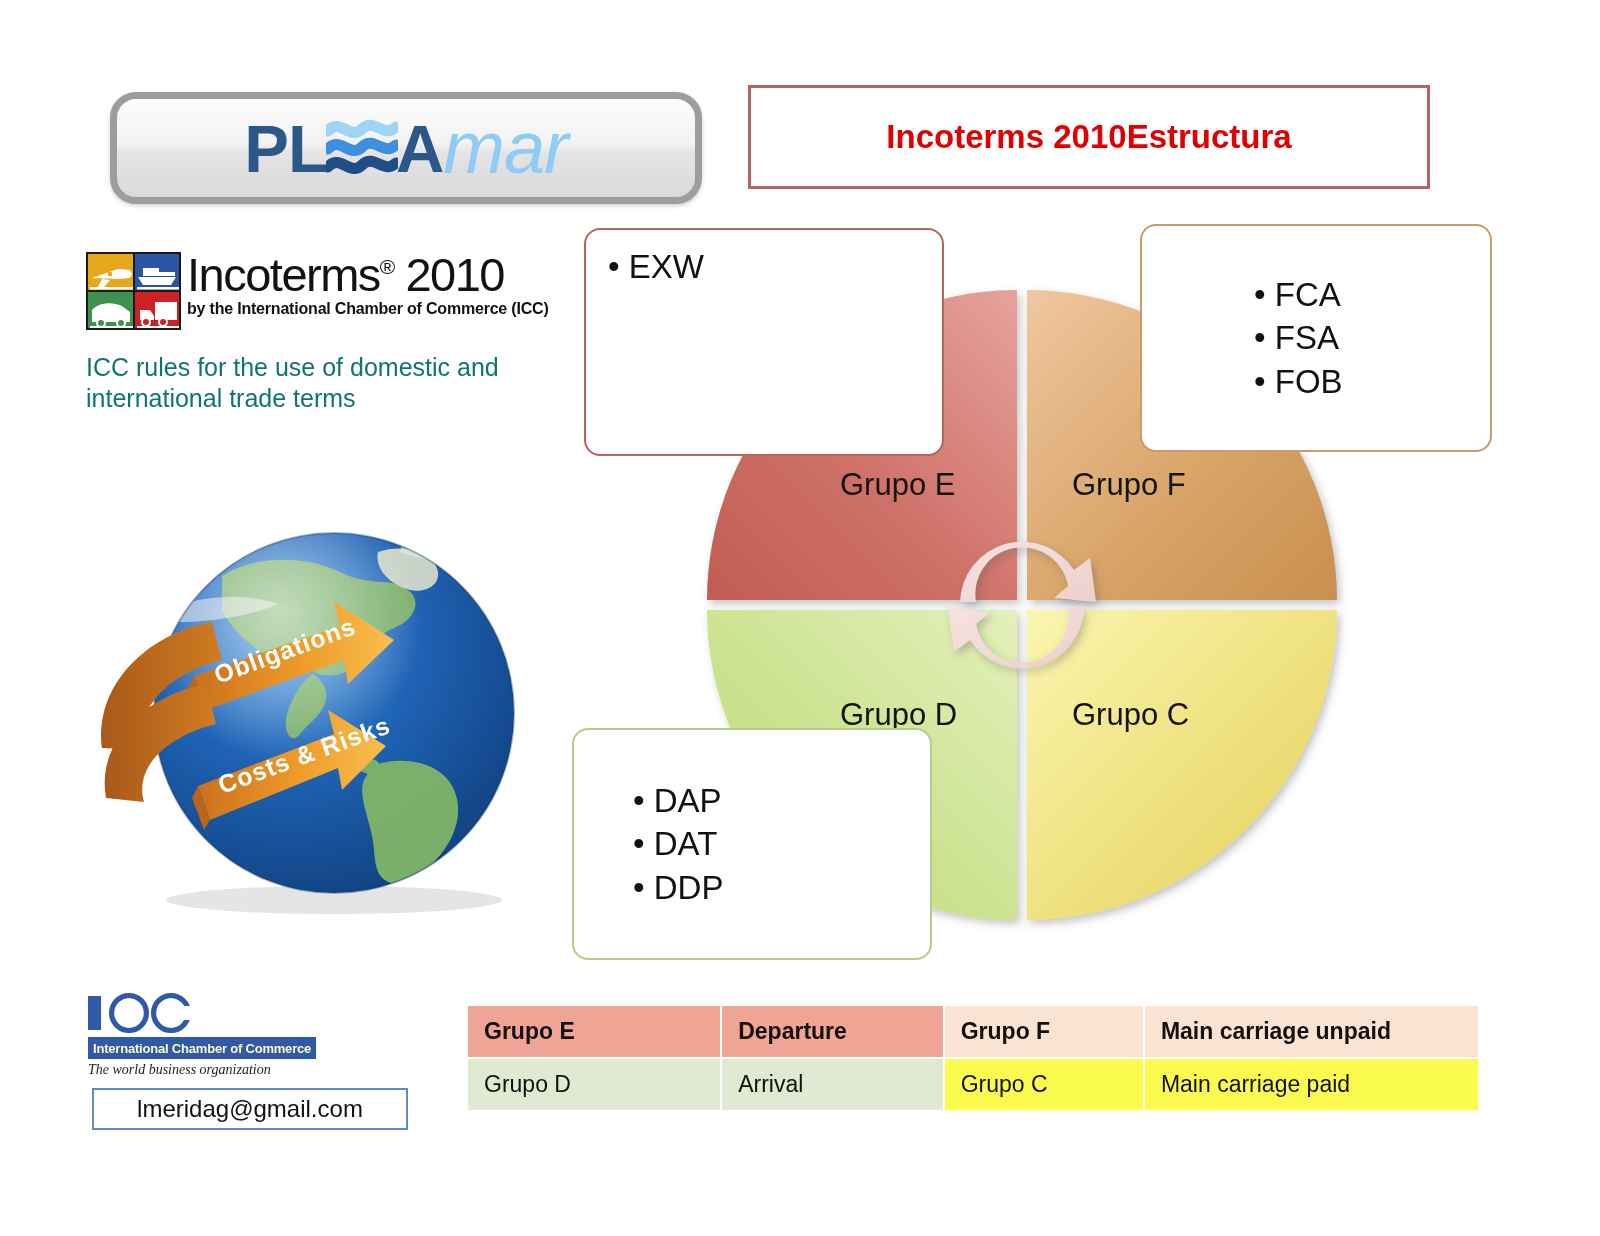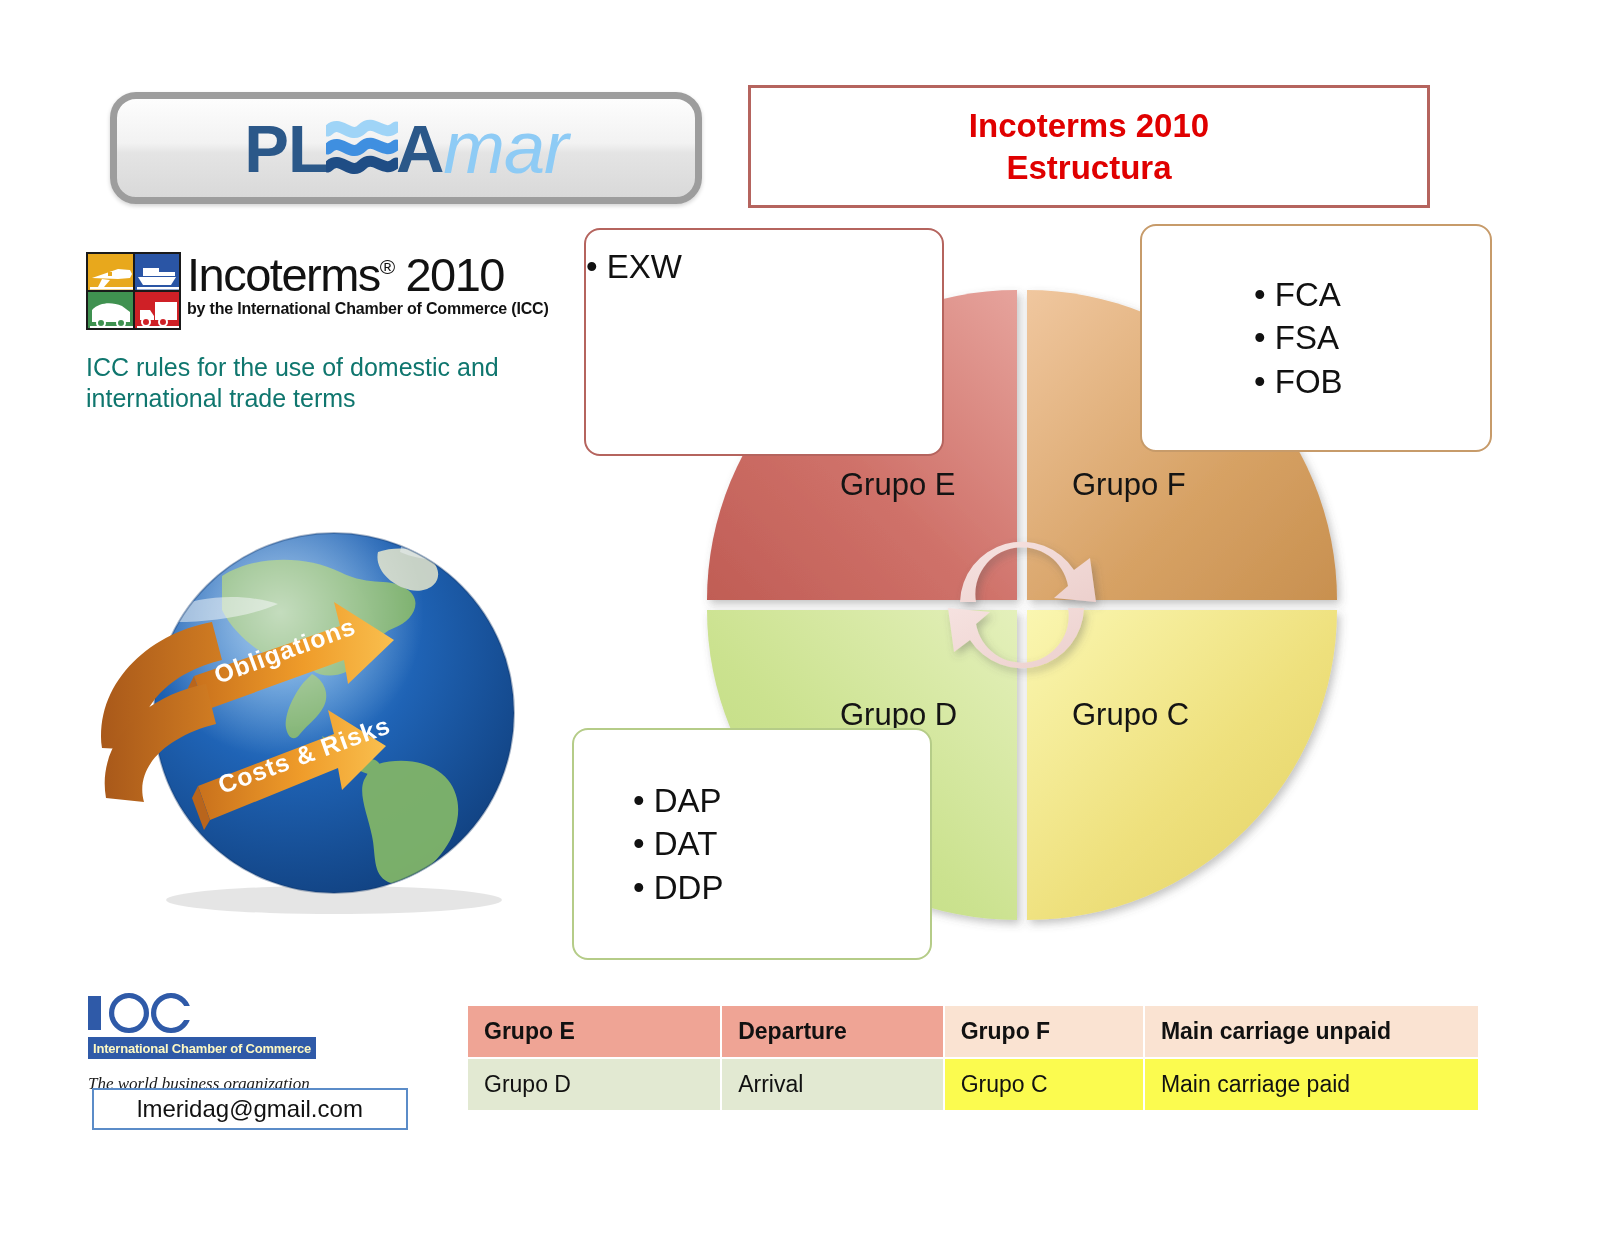--- a/index.html
+++ b/index.html
@@ -23,23 +23,23 @@
   }
   .pl-txt { font-size: 67px; font-weight: 700; color:#2b5889; letter-spacing: -1px;
             line-height: 1; display:flex; align-items:center; }
   .pl-wave { position: relative; width: 72px; height: 74px; display:inline-block; margin: 0 -2px; }
   .pl-wave svg { position:absolute; left:0; top:8px; }
   .pl-mar { font-size: 74px; font-style: italic; color:#8ecbf5; font-weight:400;
             letter-spacing:-1px; line-height:1; }
 
   
   .title-box {
-    position: absolute; left: 748px; top: 85px; width: 682px; height: 123px;
+    position: absolute; left: 748px; top: 85px; width: 682px; height: 104px;
     border: 3px solid #b5645e; background:#fff;
-    display:flex; flex-direction:column; align-items:center; justify-content:center;
+    display:flex; align-items:center; justify-content:center;
   }
   .title-box div { color:#e00000; font-size: 33px; font-weight: 700; line-height: 1.25; }
 
   
   .inco-logo { position:absolute; left:86px; top:252px; width:500px; }
   .inco-row { display:flex; align-items:flex-start; }
   .inco-icons {
     width: 95px; height: 78px; display:grid;
     grid-template-columns: 1fr 1fr; grid-template-rows: 1fr 1fr;
     gap: 2px; border: 2px solid #1a1a1a; background:#1a1a1a;
@@ -74,21 +74,21 @@
   
   .callout {
     position:absolute; background:#fff; border-radius: 16px; border:2px solid #999;
     display:flex; flex-direction:column; justify-content:center;
   }
   .callout ul { list-style:none; }
   .callout li { font-size: 33px; color:#111; line-height: 1.32; white-space:nowrap; }
   .callout li::before { content:"• "; }
 
   .co-exw { left: 584px; top: 228px; width: 360px; height: 228px; border-color:#b5645e; z-index: 1; }
-  .co-exw ul { align-self:flex-start; margin-top:-150px; }
+  .co-exw ul { padding-left: 22px; align-self:flex-start; margin-top:-150px; }
 
   .co-f   { left: 1140px; top: 224px; width: 352px; height: 228px; border-color:#c79b6a; z-index: 1; }
   .co-f ul { padding-left: 112px; }
 
   .co-d   { left: 572px; top: 728px; width: 360px; height: 232px; border-color:#b5cc88; z-index: 1; padding-left: 41px; }
   .co-d ul { padding-left: 18px; }
 
   .co-c   { left: 1132px; top: 712px; width: 358px; height: 272px; border-color:#b5a53a; z-index: 1; }
   .co-c ul { padding-left: 120px; }
 
@@ -100,22 +100,22 @@
   .c-f  { background:#fae3d2; }
   .c-d  { background:#e2e9d2; }
   .c-c  { background:#fbfb4f; }
   .w1 { width: 255px; } .w2 { width: 222px; } .w3 { width: 200px; } .w4 { width: 337px; }
 
   
   .icc { position:absolute; left:88px; top:992px; width:300px; }
   .icc-mark { display:flex; align-items:center; }
   .icc-bar { background:#2f5aa8; margin-top:3px; padding:2px 5px; display:inline-block; }
   .icc-bar span { color:#fef9c3; font-size:13px; font-weight:700; letter-spacing:-.2px; }
-  .icc-tag { font-family:"Liberation Serif", serif; font-style:italic; font-size:17px;
-             color:#1c1c1c; margin-top:15px; }
+  .icc-tag { font-family:"Liberation Serif", serif; font-style:italic; font-size:14px;
+             color:#1c1c1c; margin-top:3px; }
 
   
   .email-box {
     position:absolute; left:92px; top:1088px; width:316px; height:42px;
     border:2px solid #5b8cc8; background:#fff;
     display:flex; align-items:center; justify-content:center;
   }
   .email-box span { font-size: 24px; color:#111; }
 </style>
 </head>

